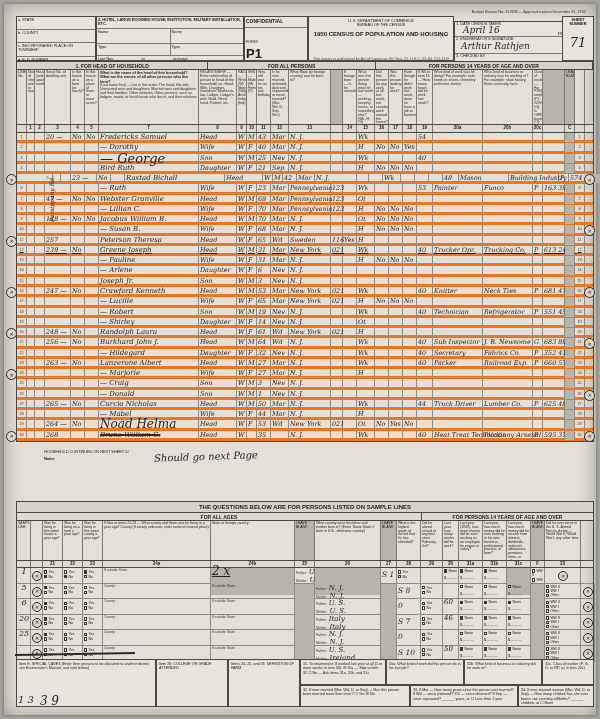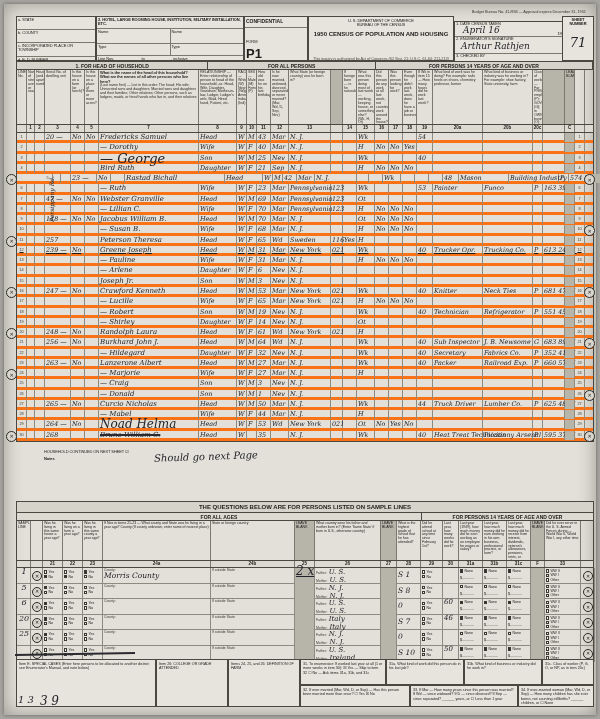--- a/index.html
+++ b/index.html
@@ -1092,24 +1092,20 @@
           </div>
           <div class="scell yn">
             <div><span class="cb"></span>Yes</div>
             <div><span class="cb x"></span>No</div>
           </div>
           <div class="scell yn">
             <div><span class="cb x"></span>Yes</div>
             <div><span class="cb"></span>No</div>
           </div>
           <div class="scell">
-            <div class="tinylbl">County:</div>
-            <div class="hw" style="font-size: 7.5px;">Morris County</div>
-          </div>
-          <div class="scell">
             <div class="tinylbl">If outside State:</div>
             <div class="hw"></div>
           </div>
           <div class="scell shade hw" style="font-size: 12px; text-decoration: underline;">2 x</div>
           <div class="scell">
             <div><span class="tinylbl">Father:</span><span class="hw" style="font-size: 7px; margin-left: 2px;">U. S.</span></div>
             <div><span class="tinylbl">Mother:</span><span class="hw" style="font-size: 7px; margin-left: 2px;">U. S.</span></div>
           </div>
           <div class="scell shade"></div>
           <div class="scell hw" style="font-size: 7.5px; padding-top: 3px;">S 1</div>

